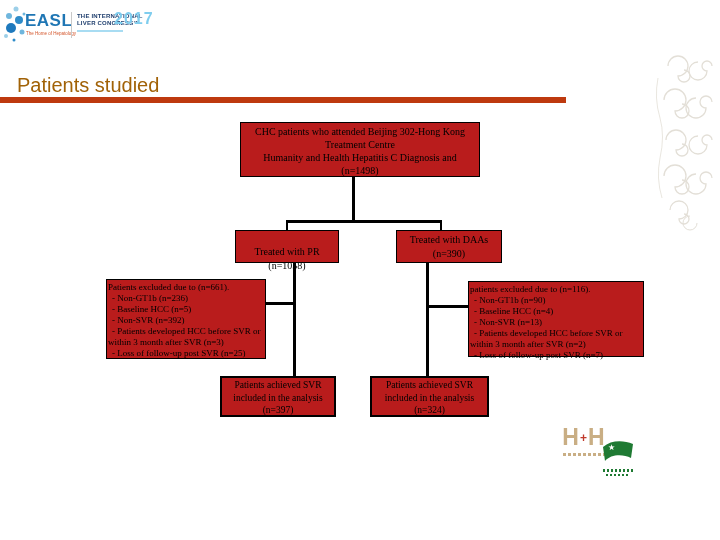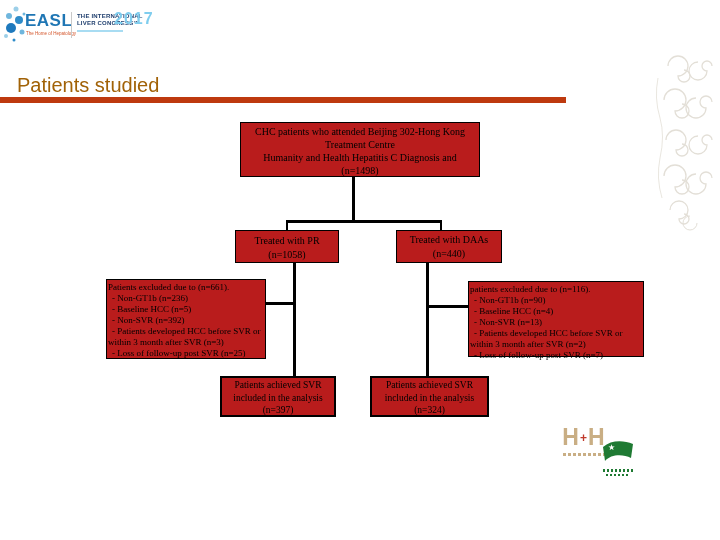--- a/index.html
+++ b/index.html
@@ -22,21 +22,21 @@
   
   .page-title{position:absolute;left:17px;top:74px;font-size:20px;color:#a16207;}
   .title-rule{position:absolute;left:0;top:97px;width:566px;height:6px;background:#BE390F;}
   
   .ornament{position:absolute;left:650px;top:48px;}
   
   .fbox{position:absolute;box-sizing:border-box;background:#b91c1c;border:1.5px solid #000;
     font-family:"Liberation Serif",serif;color:#000;text-align:center;}
   .fbox .ln{white-space:nowrap;}
   .box-top{left:240px;top:122px;width:240px;height:55px;font-size:10px;line-height:13px;padding-top:2px;}
-  .box-pr{left:235px;top:230px;width:104px;height:33px;font-size:10px;line-height:14px;padding-top:3px;}
+  .box-pr{left:235px;top:230px;width:104px;height:33px;font-size:10px;line-height:14px;padding-top:14px;}
   .box-daa{left:372px;top:230px;width:106px;height:33px;font-size:10px;line-height:14px;padding-top:2px;margin-left:24px;}
   .box-excl{border-width:1px;text-align:left;font-size:9px;line-height:11px;padding:2px 1px;overflow:visible;}
   .box-excl .hdr{text-indent:0;}
   .box-excl .xitem{text-indent:4px;}
   .box-excl-l{left:106px;top:279px;width:160px;height:80px;}
   .box-excl-r{left:468px;top:281px;width:176px;height:76px;}
   .box-res{border-width:2px;font-size:9.5px;line-height:12.5px;padding-top:1px;}
   .box-res-l{left:220px;top:376px;width:116px;height:41px;}
   .box-res-r{left:370px;top:376px;width:119px;height:41px;}
   .fline{position:absolute;background:#000;}
@@ -122,21 +122,21 @@
     <div class="ln">(n=1498)</div>
   </div>
 
   <div class="fbox box-pr">
     <div class="ln">Treated with PR</div>
     <div class="ln">(n=1058)</div>
   </div>
 
   <div class="fbox box-daa">
     <div class="ln">Treated with DAAs</div>
-    <div class="ln">(n=440)</div>
+    <div class="ln">(n=390)</div>
   </div>
 
   <div class="fbox box-excl box-excl-l">
     <div class="hdr">Patients excluded due to (n=661).</div>
     <div class="xitem">- Non-GT1b (n=236)</div>
     <div class="xitem">- Baseline HCC (n=5)</div>
     <div class="xitem">- Non-SVR (n=392)</div>
     <div class="xitem">- Patients developed HCC before SVR or within 3 month after SVR (n=3)</div>
     <div class="xitem">- Loss of follow-up post SVR (n=25)</div>
   </div>

